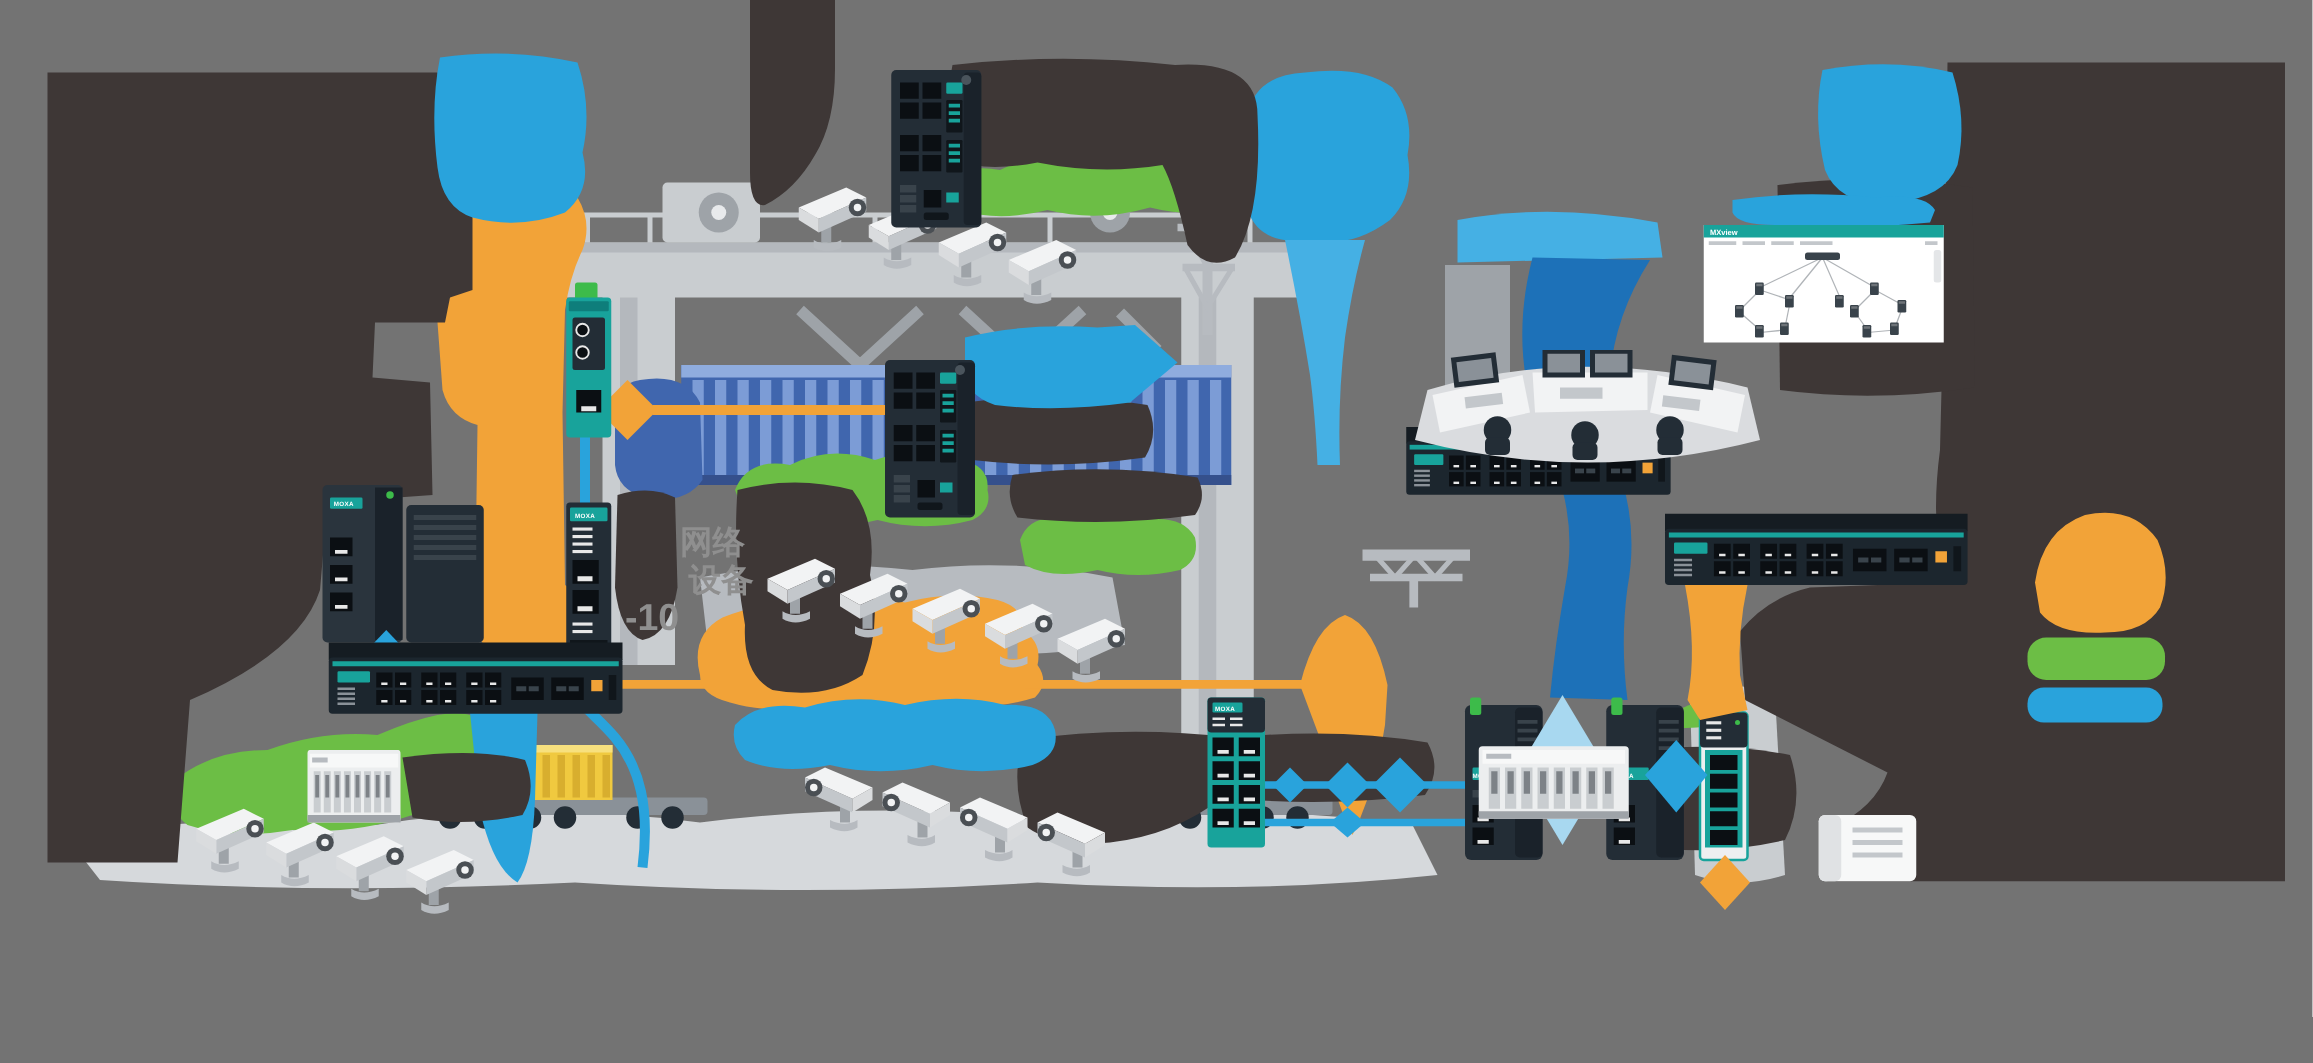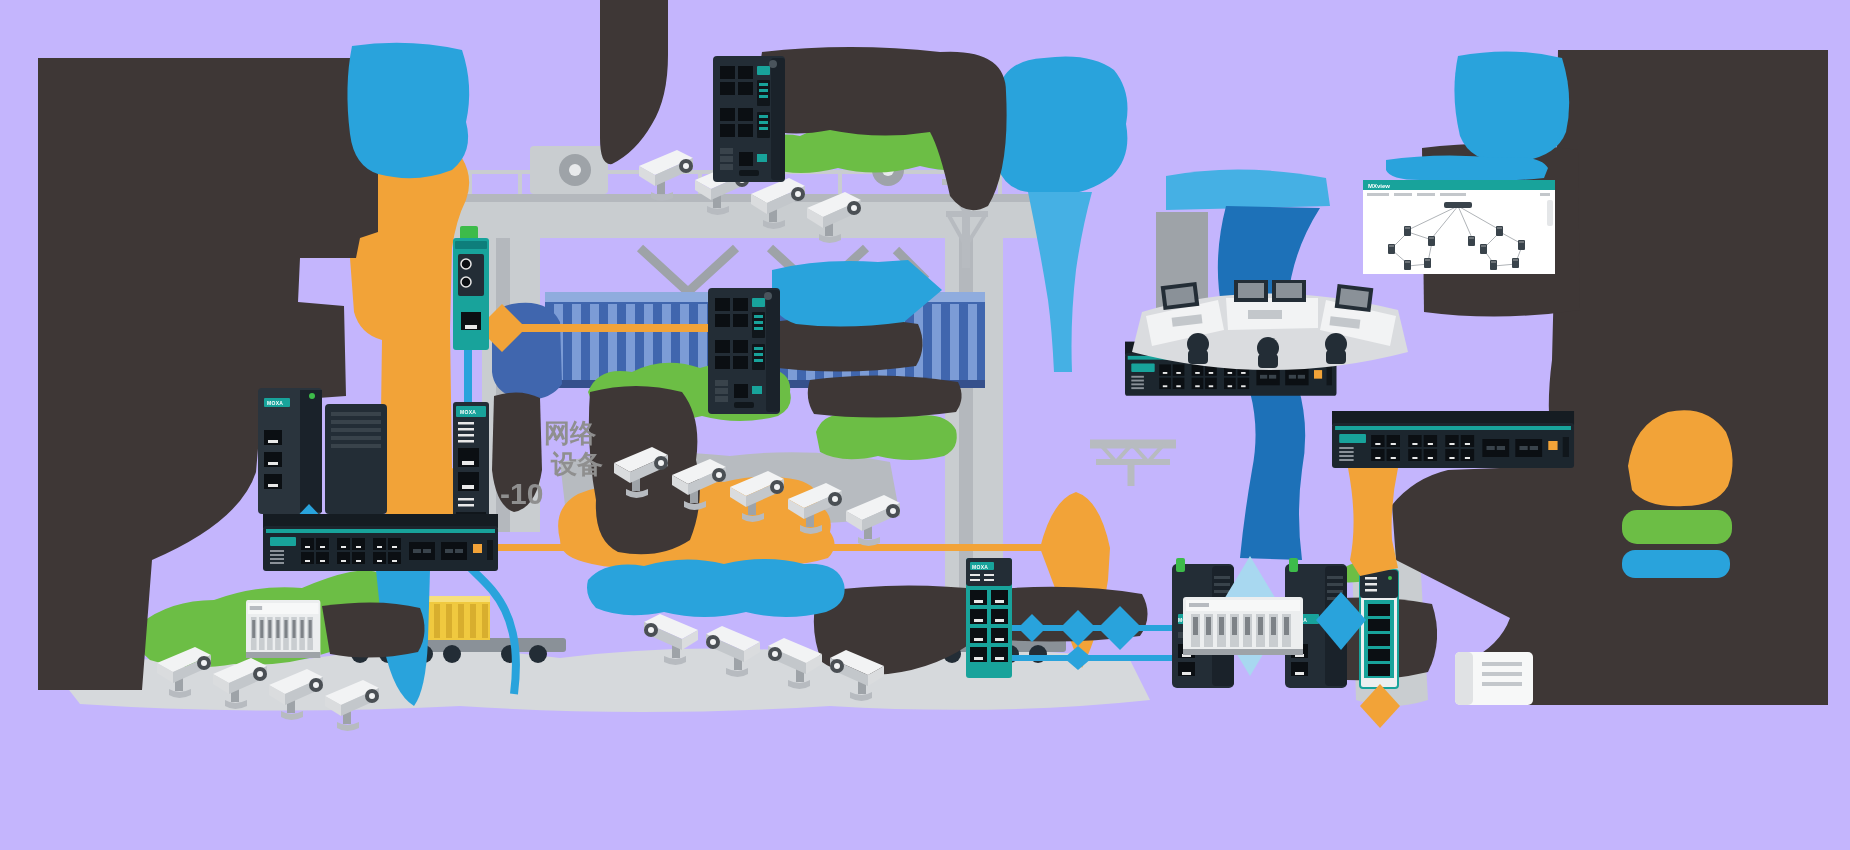--- a/index.html
+++ b/index.html
@@ -1,16 +1,16 @@
 <!DOCTYPE html>
 <html><head>
 <meta charset="utf-8">
 <style>
   html,body{margin:0;padding:0;background:#ffffff;}
-  .stage{position:relative;width:1850px;height:850px;background:#c4b5fd;overflow:hidden;
+  .stage{position:relative;width:1850px;height:850px;background:#737373;overflow:hidden;
          font-family:"Liberation Sans", sans-serif;}
   svg{position:absolute;left:0;top:0;}
   text{font-family:"Liberation Sans", sans-serif;}
   .frag{fill:#8f8f8f;font-weight:bold;}
   .brandtxt{fill:#ffffff;font-size:5px;font-weight:bold;letter-spacing:.3px;}
   .mxtxt{fill:#ffffff;font-size:6px;font-weight:bold;}
 </style>
 </head>
 <body>
 

